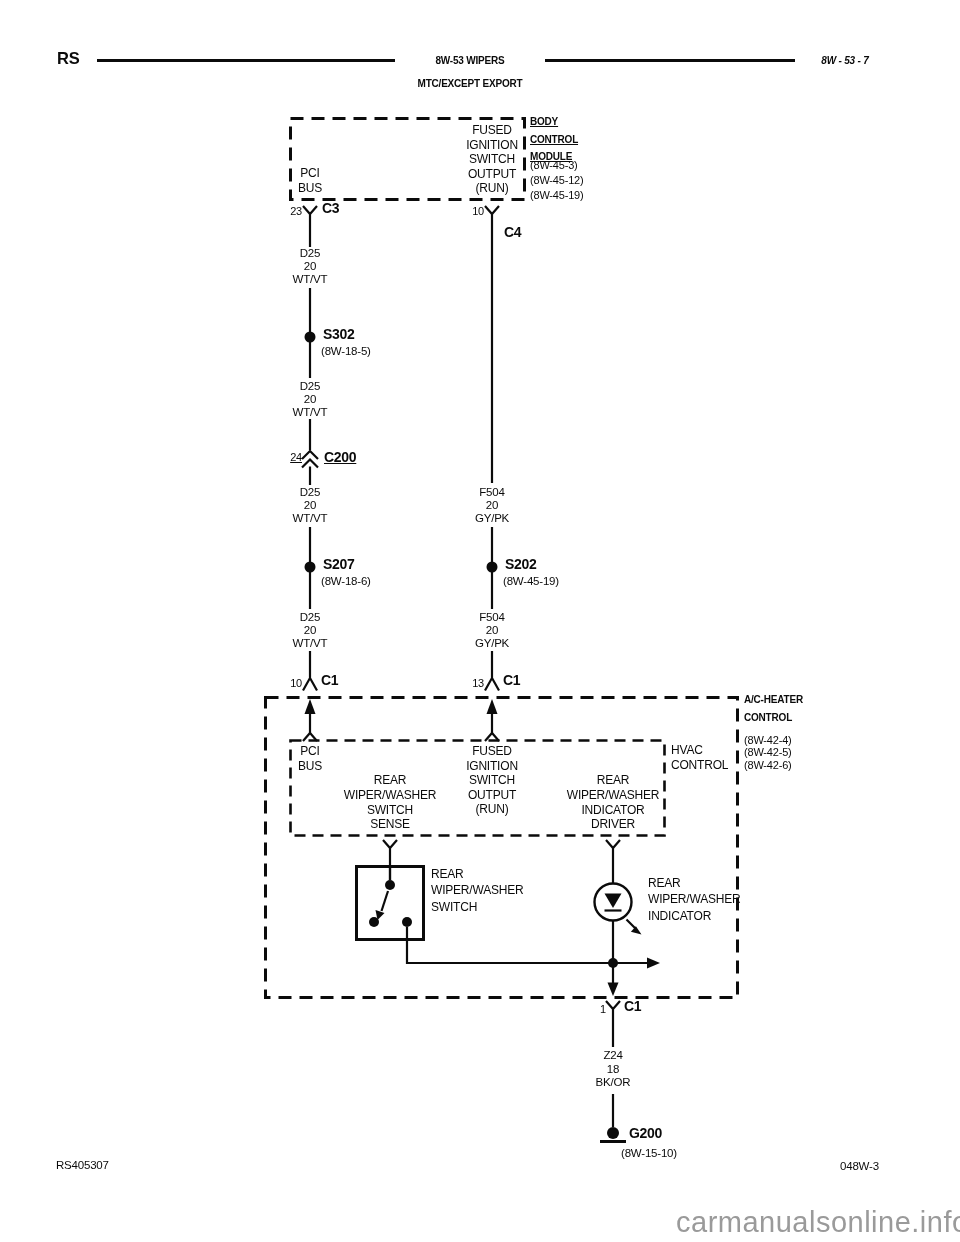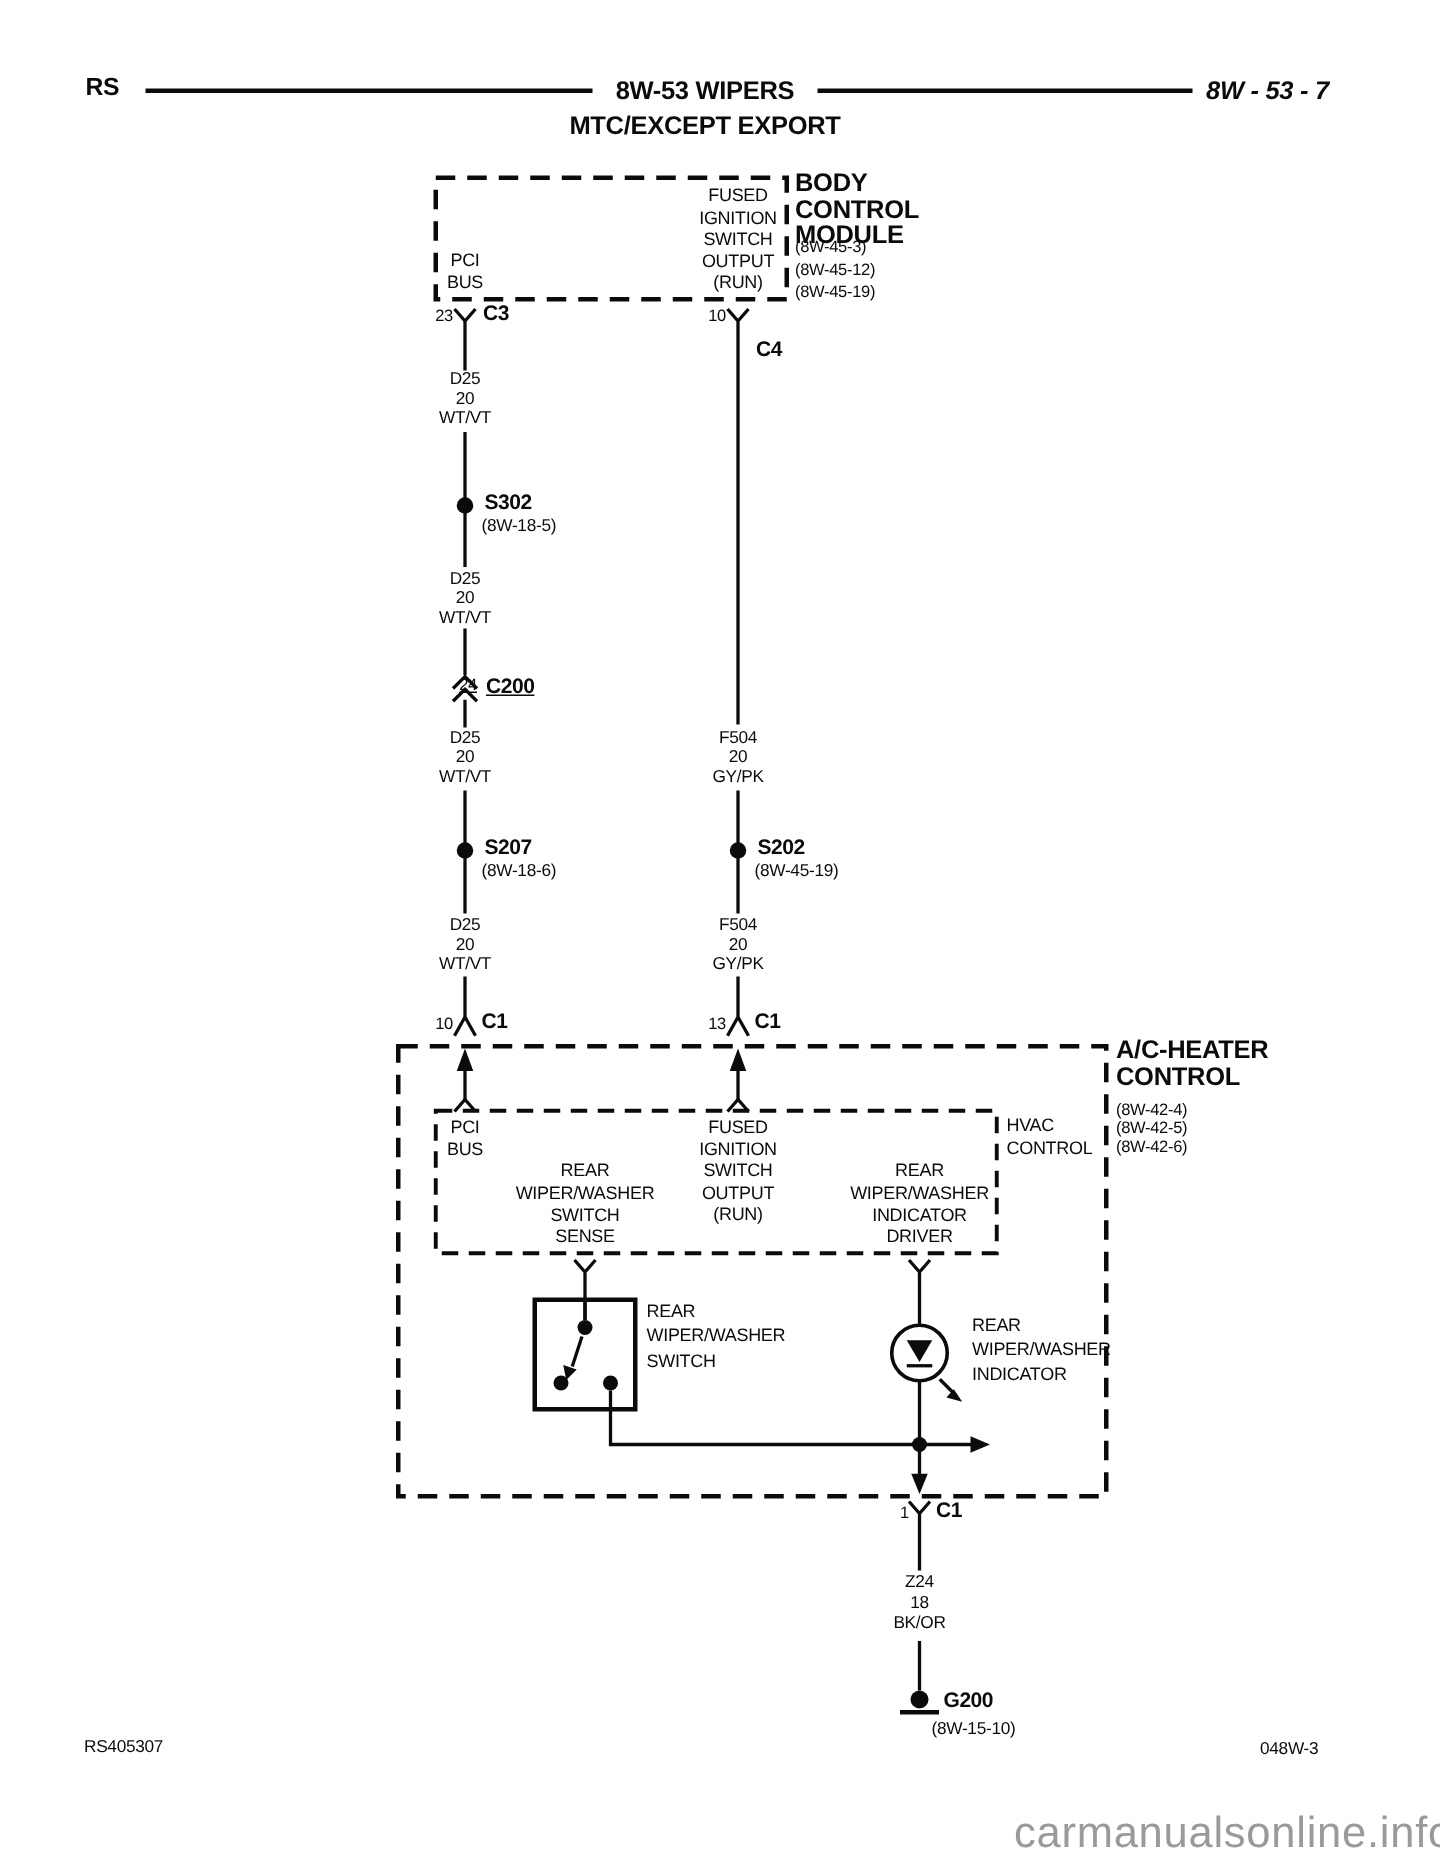--- a/index.html
+++ b/index.html
@@ -8,21 +8,21 @@
     font-family:"Liberation Sans", sans-serif;color:#0b0b0b;overflow:hidden;
   }
   .lbl{position:absolute;white-space:pre-line;line-height:13px;font-size:11.5px;
        letter-spacing:-0.2px;color:#0b0b0b;}
   .c{text-align:center;}
   .r{text-align:right;}
   .b{font-weight:bold;}
   .s11{font-size:11px;line-height:15.2px;}
   .s12{font-size:12px;line-height:14.6px;}
   .s14{font-size:14px;line-height:15px;letter-spacing:-0.3px;}
-  .s15{font-size:17px;line-height:17.5px;letter-spacing:-0.2px;}
+  .s15{font-size:10px;line-height:17.5px;letter-spacing:-0.2px;}
   .hline{position:absolute;height:0;border-top:3px solid #0b0b0b;}
   .wm{position:absolute;font-size:29px;color:#9a9a9a;letter-spacing:0.5px;
       font-weight:normal;}
   svg{position:absolute;left:0;top:0;}
   .w{stroke:#0b0b0b;stroke-width:2.2;fill:none;}
   .w3{stroke:#0b0b0b;stroke-width:3;fill:none;}
   .d3{stroke:#0b0b0b;stroke-width:3;fill:none;stroke-dasharray:13 8;}
   .d2{stroke:#0b0b0b;stroke-width:2.6;fill:none;stroke-dasharray:11 7;}
   .f{fill:#0b0b0b;stroke:none;}
 </style>
@@ -147,41 +147,41 @@
 <div class="lbl b c s15" style="left:795px;top:52px;width:100px;font-style:italic;">8W - 53 - 7</div>
 <div class="lbl b c s15" style="left:340px;top:75px;width:260px;">MTC/EXCEPT EXPORT</div>
 
 <div class="lbl c s12" style="left:280px;top:166px;width:60px;">PCI
 BUS</div>
 <div class="lbl c s12" style="left:437px;top:123px;width:110px;">FUSED
 IGNITION
 SWITCH
 OUTPUT
 (RUN)</div>
-<div class="lbl b s15" style="left:530px;top:113px;">BODY
+<div class="lbl b s15" style="left:530px;top:113px;text-decoration:underline;">BODY
 CONTROL
 MODULE</div>
 <div class="lbl s11" style="left:530px;top:158px;">(8W-45-3)
 (8W-45-12)
 (8W-45-19)</div>
 
 <div class="lbl r s11" style="left:268px;top:204px;width:34px;">23</div>
 <div class="lbl b s14" style="left:322px;top:201px;">C3</div>
 <div class="lbl r s11" style="left:450px;top:204px;width:34px;">10</div>
 <div class="lbl b s14" style="left:504px;top:201px;margin-top:24px;">C4</div>
 
 <div class="lbl c" style="left:275px;top:247px;width:70px;">D25
 20
 WT/VT</div>
 <div class="lbl b s14" style="left:323px;top:327px;">S302</div>
 <div class="lbl" style="left:321px;top:345px;">(8W-18-5)</div>
 <div class="lbl c" style="left:275px;top:380px;width:70px;">D25
 20
 WT/VT</div>
-<div class="lbl r s11" style="left:286px;top:450px;width:32px;text-decoration:underline;">24</div>
+<div class="lbl r s11" style="left:270px;top:450px;width:32px;text-decoration:underline;">24</div>
 <div class="lbl b s14" style="left:324px;top:450px;text-decoration:underline;">C200</div>
 <div class="lbl c" style="left:275px;top:486px;width:70px;">D25
 20
 WT/VT</div>
 <div class="lbl b s14" style="left:323px;top:557px;">S207</div>
 <div class="lbl" style="left:321px;top:575px;">(8W-18-6)</div>
 <div class="lbl c" style="left:275px;top:611px;width:70px;">D25
 20
 WT/VT</div>
 <div class="lbl r s11" style="left:266px;top:676px;width:36px;">10</div>

